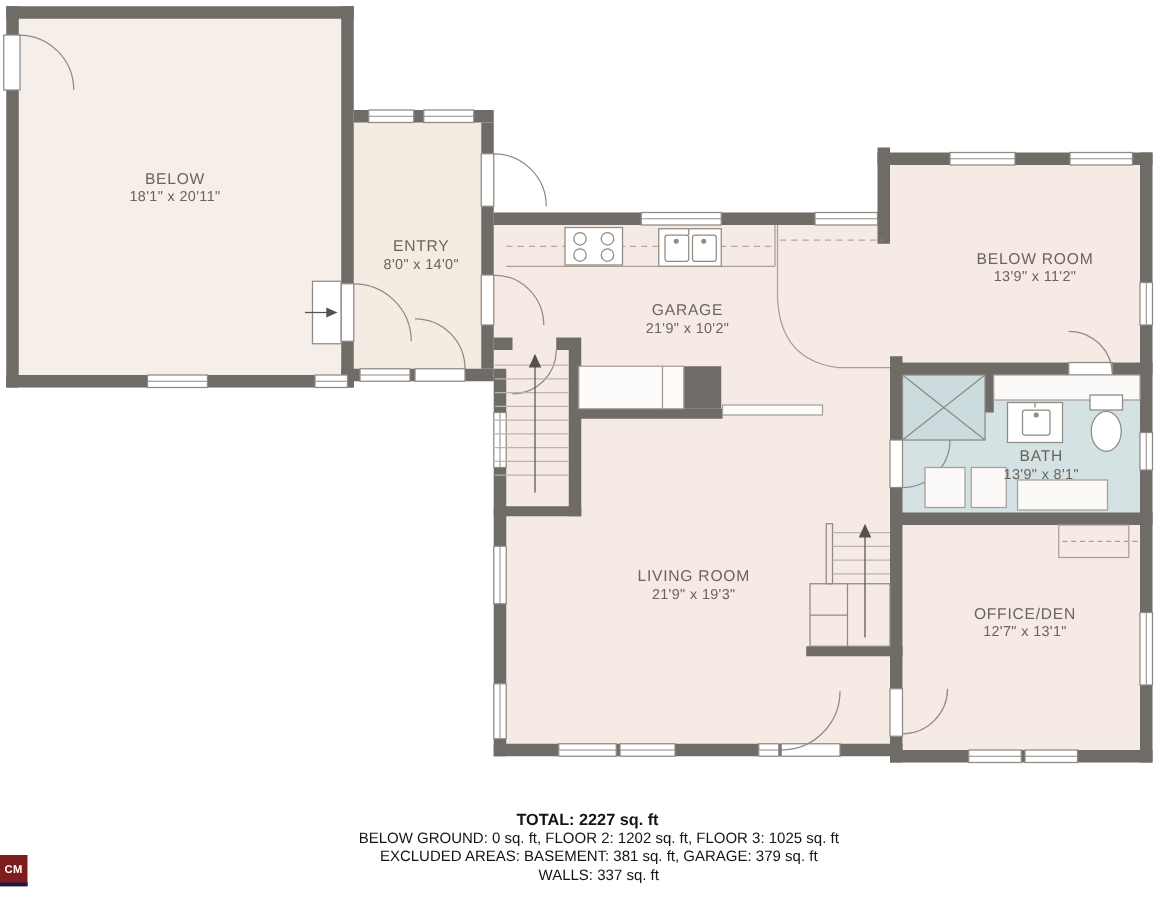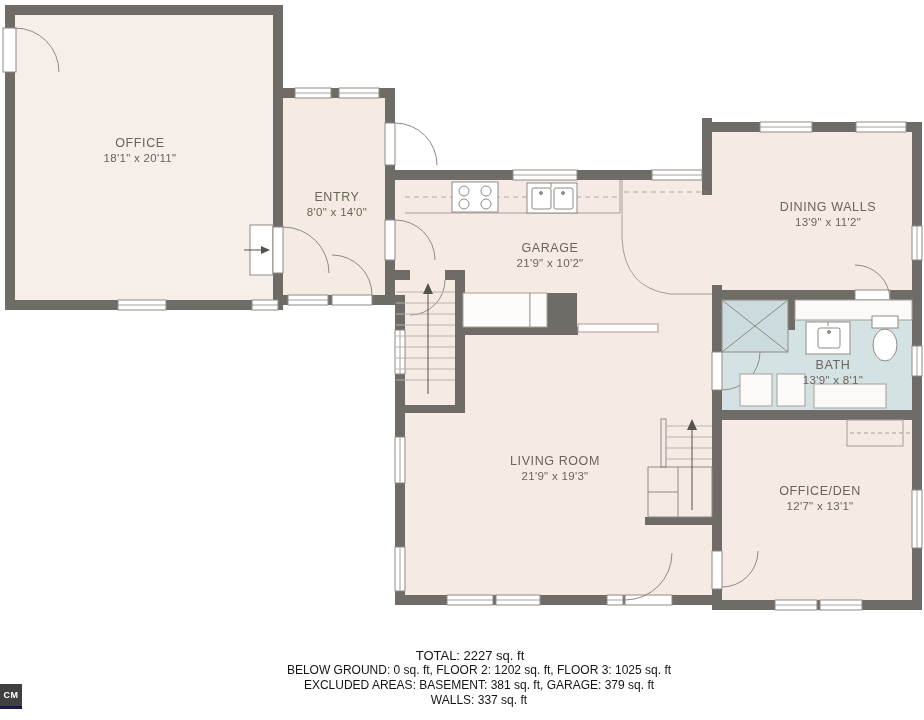--- a/index.html
+++ b/index.html
@@ -10,23 +10,23 @@
   .room-name{font-size:12.5px;letter-spacing:0.6px;line-height:15px;}
   .room-dims{font-size:11.5px;letter-spacing:0.3px;line-height:15px;}
   .lbl-garage{left:40px;top:136px;width:200px;}
   .lbl-entry{left:267px;top:190px;width:140px;}
   .lbl-kitchen{left:460px;top:241px;width:180px;}
   .lbl-dining{left:738px;top:200px;width:180px;}
   .lbl-bath{left:743px;top:358px;width:180px;}
   .lbl-living{left:465px;top:454px;width:180px;}
   .lbl-office{left:730px;top:484px;width:180px;}
   .footer{position:absolute;left:0;top:648px;width:924px;text-align:center;color:#141414;}
-  .footer-total{font-size:13px;font-weight:normal;line-height:15px;margin-left:16px;}
+  .footer-total{font-size:13px;font-weight:bold;line-height:15px;margin-left:16px;}
   .footer-line{font-size:12px;line-height:15px;margin-left:34px;}
-  .watermark{position:absolute;left:0px;top:684px;width:22px;height:22px;background:#404040;
+  .watermark{position:absolute;left:0px;top:684px;width:22px;height:22px;background:#7f1d1d;
              color:#ffffff;font-size:9px;font-weight:bold;display:flex;align-items:center;
              justify-content:center;letter-spacing:0.5px;border-bottom:3px solid #1a174a;}
 </style>
 </head>
 <body>
 
 <div class="canvas">
 
 <svg class="plan-svg" width="924" height="720" viewBox="0 0 924 720">
 
@@ -271,33 +271,33 @@
     </g>
   </g>
 
   <g fill="none" stroke="#a59f96" stroke-width="1">
     <rect x="847" y="420" width="56" height="26"></rect>
     <path d="M 850 433 H 910" stroke-dasharray="4 3"></path>
   </g>
 </svg>
 
 <div class="room-label lbl-garage">
-  <div class="room-name">OFFICE</div>
+  <div class="room-name">BELOW</div>
   <div class="room-dims">18'1" x 20'11"</div>
 </div>
 <div class="room-label lbl-entry">
   <div class="room-name">ENTRY</div>
   <div class="room-dims">8'0" x 14'0"</div>
 </div>
 <div class="room-label lbl-kitchen">
   <div class="room-name">GARAGE</div>
   <div class="room-dims">21'9" x 10'2"</div>
 </div>
 <div class="room-label lbl-dining">
-  <div class="room-name">DINING WALLS</div>
+  <div class="room-name">BELOW ROOM</div>
   <div class="room-dims">13'9" x 11'2"</div>
 </div>
 <div class="room-label lbl-bath">
   <div class="room-name">BATH</div>
   <div class="room-dims">13'9" x 8'1"</div>
 </div>
 <div class="room-label lbl-living">
   <div class="room-name">LIVING ROOM</div>
   <div class="room-dims">21'9" x 19'3"</div>
 </div>

